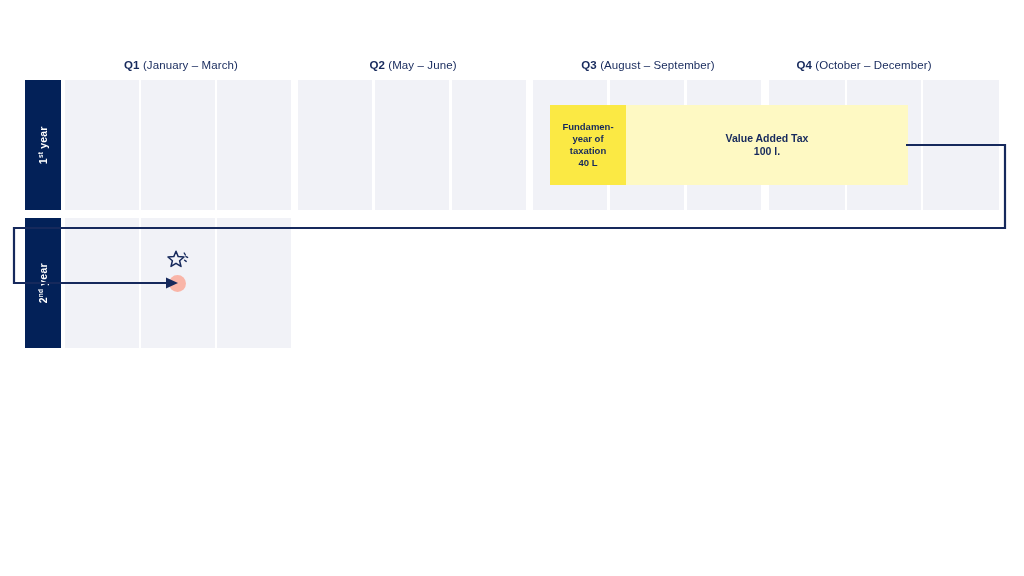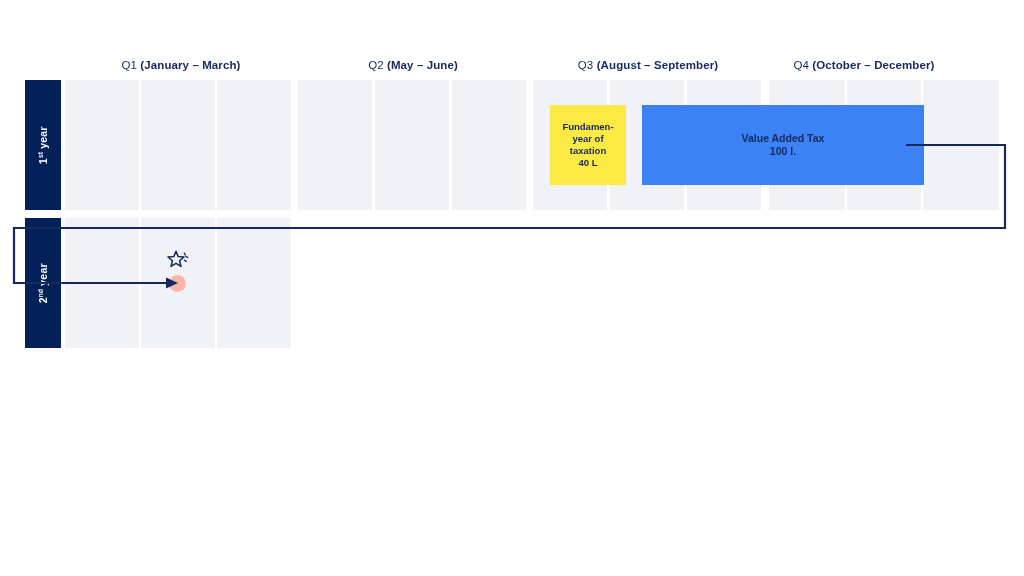--- a/index.html
+++ b/index.html
@@ -20,22 +20,22 @@
   
   .q-label {
     position: absolute;
     top: 59px;
     font-size: 11.5px;
     color: #16295c;
     white-space: nowrap;
     text-align: center;
     letter-spacing: 0.1px;
   }
-  .q-label .q-code { font-weight: 400; }
-  .q-label .q-range { font-weight: 700; }
+  .q-label .q-code { font-weight: 700; }
+  .q-label .q-range { font-weight: 400; }
 
   
   .year-tab {
     position: absolute;
     background: #032158;
     display: flex;
     align-items: center;
     justify-content: center;
   }
   .year-tab .year-text {
@@ -69,24 +69,23 @@
     color: #16295c;
     line-height: 1.25;
   }
   .block-yellow {
     background: #fbe944;
     font-size: 9.5px;
     font-weight: 700;
     padding: 0 3px;
   }
   .block-blue {
-    background: #3b82f6;
+    background: #fef9c3;
     font-size: 10.5px;
     font-weight: 700;
-    margin-left: 16px;
   }
   .block .sub { font-weight: 700; }
   .block-yellow .sub { font-weight: 700; }
 
   
   .star-icon {
     position: absolute;
     width: 26px;
     height: 24px;
   }

